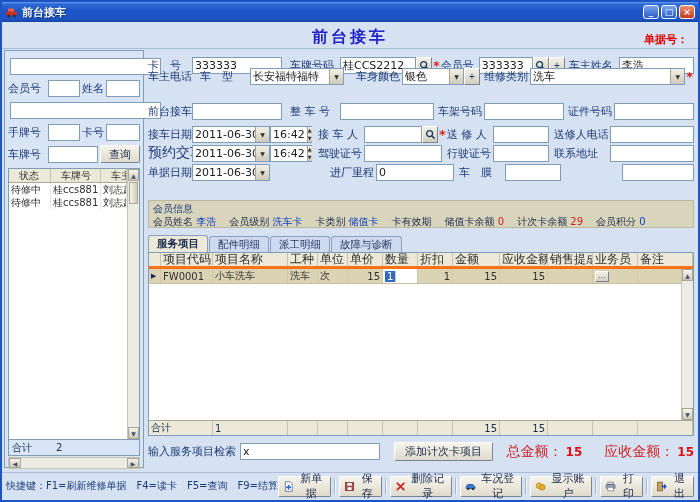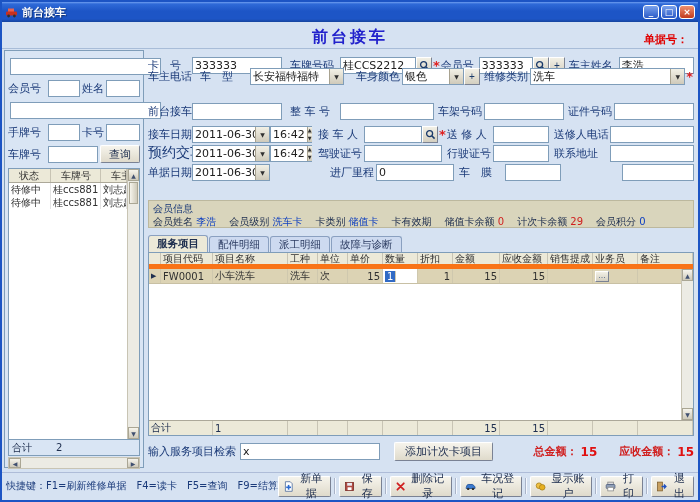--- a/index.html
+++ b/index.html
@@ -58,38 +58,38 @@
 .minfo-line{display:flex;gap:13px;align-items:center;height:13px;white-space:nowrap;}
 .mlbl{color:#203050;}
 .mval-b{color:#1040c0;}
 .mval-r{color:#d02020;}
 
 .tabs{position:absolute;left:2px;top:185px;height:17px;display:flex;gap:1px;align-items:flex-end;}
 .tab{height:16px;padding:0 8px;display:flex;align-items:center;font-size:10.5px;border:1px solid #8aa0c0;border-bottom:none;border-radius:3px 3px 0 0;background:#cddaf0;color:#2a3a60;}
 .tab.active{height:17px;background:#ece9d8;font-weight:bold;color:#203050;}
 
 .sgrid{position:absolute;left:2px;right:2px;top:202px;height:184px;border:1px solid #7f9db9;background:#fff;overflow:hidden;}
-.sg-head{display:flex;height:16px;background:#ece9d8;border-bottom:5px solid #f97316;font-size:10px;color:#303030;}
+.sg-head{display:flex;height:16px;background:#ece9d8;border-bottom:3px solid #f97316;font-size:12px;color:#303030;}
 .sg-head span{border-right:1px solid #c8c4b4;display:flex;align-items:center;padding:0 2px;overflow:hidden;white-space:nowrap;}
 .sg-row{display:flex;height:15px;font-size:10px;color:#303030;background:#dcd3b4;border-bottom:1px solid #c8c0a4;}
 .sg-row span{border-right:1px solid #cfc8ae;display:flex;align-items:center;padding:0 2px;overflow:hidden;white-space:nowrap;}
 .sg-foot{position:absolute;left:0;right:0;bottom:0;display:flex;height:15px;background:#ece9d8;border-top:1px solid #aca899;font-size:10px;color:#203050;}
 .sg-foot span{border-right:1px solid #c8c4b4;display:flex;align-items:center;padding:0 2px;}
 .sc0{width:12px;}.sc1{width:52px;}.sc2{width:75px;text-align:center;}.sc3{width:30px;}.sc4{width:30px;}.sc5{width:35px;}
 .sc6{width:35px;}.sc7{width:35px;}.sc8{width:47px;}.sc9{width:48px;}.sc10{width:45px;}.sc11{width:45px;}.sc12{flex:1;}
 .num{justify-content:flex-end !important;}
 .qty-cell{background:#fff;}
 .qty-sel{background:#316ac5;color:#fff;padding:0 3px;}
 .ell-btn{width:14px;height:11px;font-size:8px;line-height:8px;padding:0;}
 .sg-vscroll{position:absolute;top:16px;right:0;bottom:15px;width:12px;background:#ecebe4;border-left:1px solid #c8c4b4;display:flex;flex-direction:column;}
 .sg-vscroll .sarrow{height:12px;display:flex;align-items:center;justify-content:center;font-size:6px;color:#405070;background:linear-gradient(#f6f4ec,#cfcaba);border:1px solid #aaa694;}
 .sg-vscroll .strack{flex:1;}
 
 .srow{position:absolute;left:2px;right:2px;top:392px;height:19px;display:flex;align-items:center;}
-.total-red{color:#d02020;font-weight:bold;font-size:11px;}
+.total-red{color:#d02020;font-weight:normal;font-size:14px;}
 .total-val{color:#e01010;font-weight:bold;font-size:12px;margin-left:3px;}
 
 .bbar{position:absolute;left:0;right:0;bottom:2px;height:26px;border-top:1px solid #aebcd8;display:flex;align-items:center;padding:1px 4px 0 4px;}
 .shortcuts{font-size:10px;color:#1a3a7a;white-space:nowrap;}
 .tbtns{margin-left:auto;display:flex;align-items:center;gap:2px;}
 .tbtn{height:21px;padding:0 4px;gap:3px;font-size:11px;}
 .sep{width:2px;height:16px;border-left:1px solid #aab4c8;border-right:1px solid #f4f8ff;margin:0 1px;}
 svg{display:block;}
 </style>
 </head>

